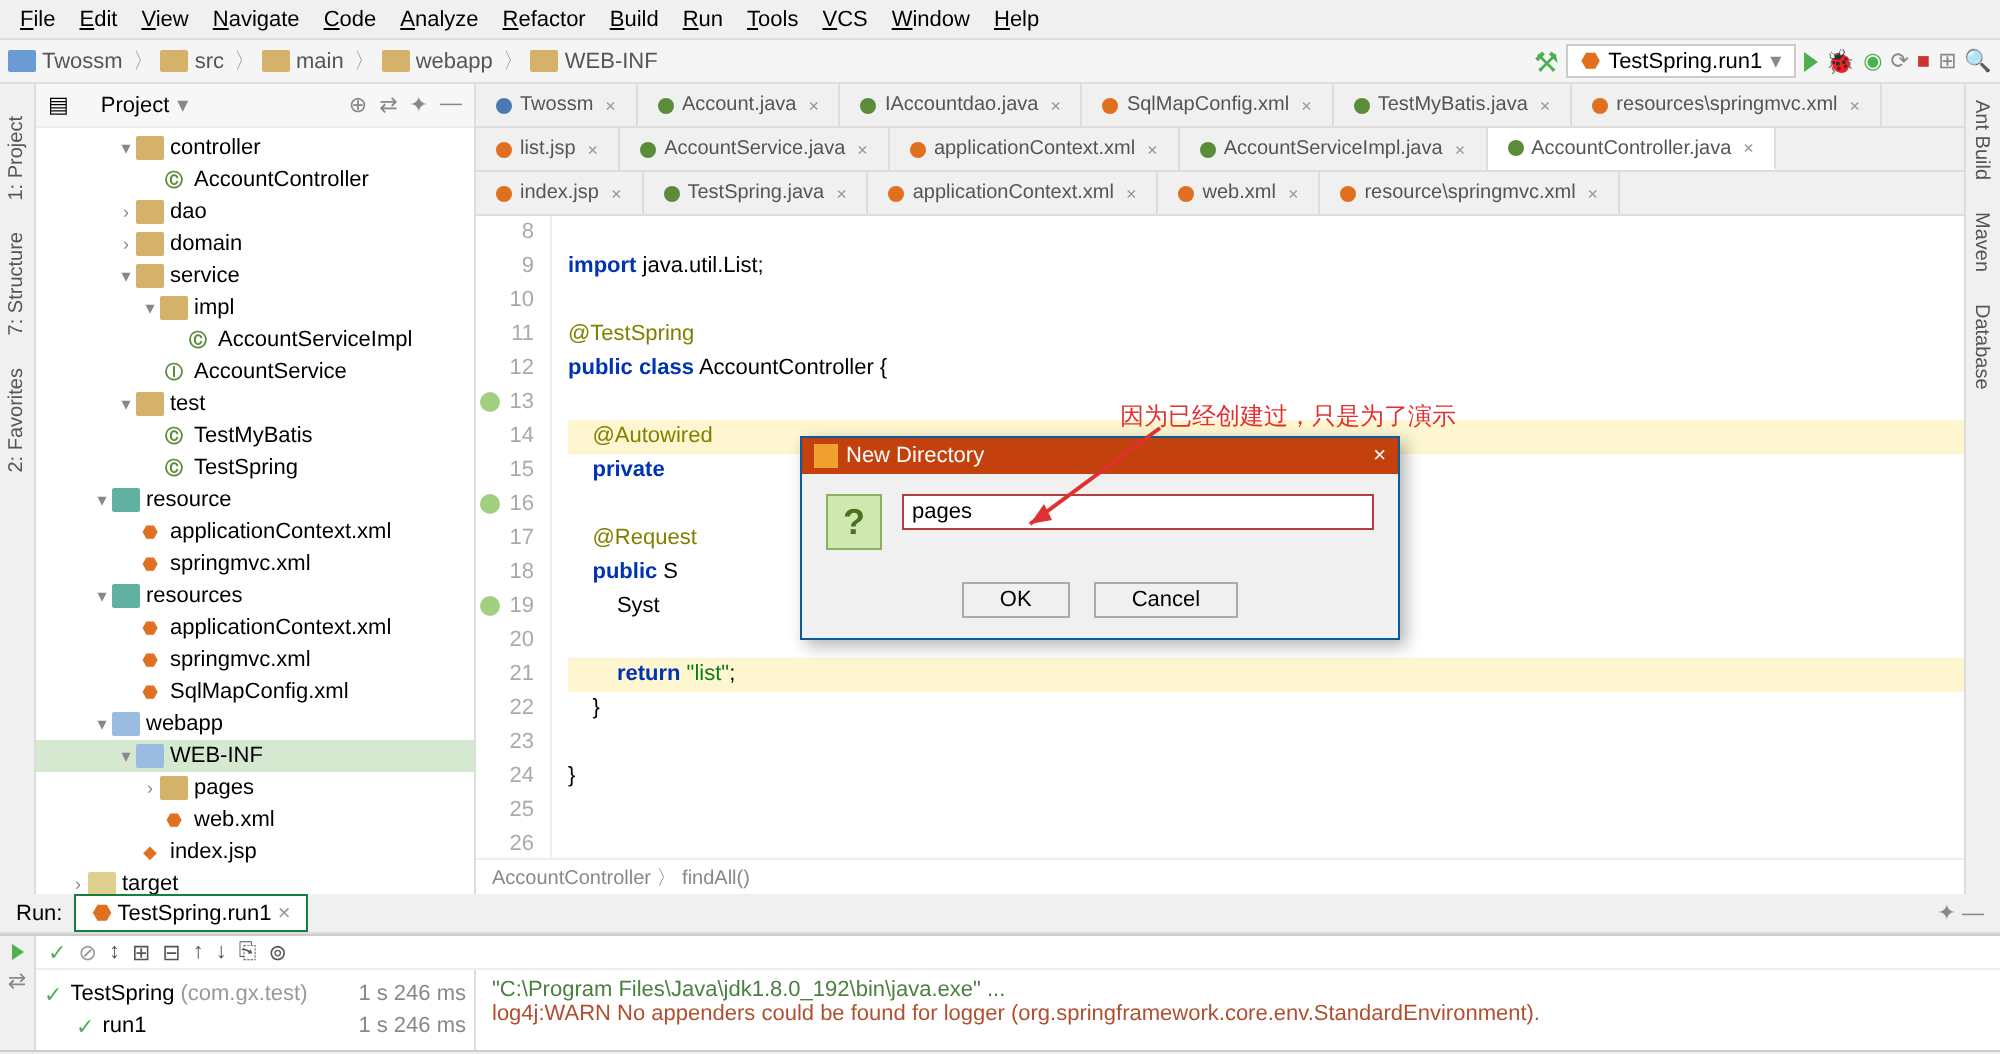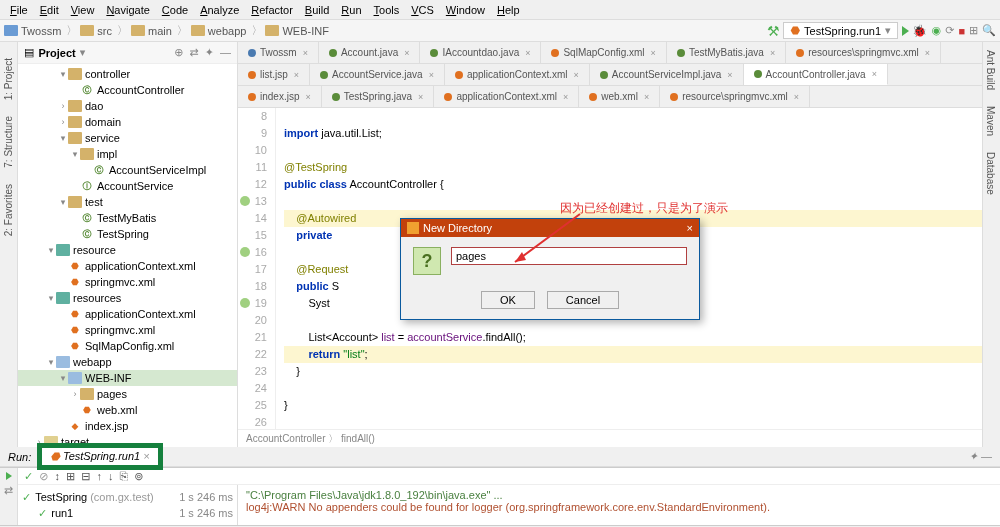--- a/index.html
+++ b/index.html
@@ -15,21 +15,21 @@
 .toolbar-right { margin-left: auto; display: flex; align-items: center; gap: 4px; }
 .run-config { background: #fff; border: 1px solid #ccc; padding: 1px 6px; display: flex; align-items: center; gap: 4px; font-size: 10px; }
 .tri-green { width: 0; height: 0; border-left: 7px solid #4caf50; border-top: 5px solid transparent; border-bottom: 5px solid transparent; display: inline-block; }
 .hammer { color: #4caf50; font-size: 14px; }
 .bug { color: #4caf50; font-size: 12px; }
 .main { display: flex; height: 405px; }
 .sidebar-tabs { width: 18px; background: #f0f0f0; border-right: 1px solid #ddd; display: flex; flex-direction: column; align-items: center; padding-top: 8px; }
 .vtab { writing-mode: vertical-rl; transform: rotate(180deg); font-size: 10px; padding: 8px 1px; color: #555; cursor: default; }
 .project-panel { width: 220px; background: #fff; border-right: 1px solid #ddd; display: flex; flex-direction: column; }
 .project-header { height: 22px; display: flex; align-items: center; padding: 0 6px; border-bottom: 1px solid #eee; background: #f7f7f7; }
-.project-header .title { font-weight: bold; margin-left: 4px; }
+.project-header .title { font-weight: normal; margin-left: 16px; }
 .project-header .tools { margin-left: auto; display: flex; gap: 6px; color: #888; }
 .tree { overflow: auto; flex: 1; padding: 2px 0; }
 .tree-row { display: flex; align-items: center; height: 16px; padding-left: 4px; white-space: nowrap; }
 .tree-row.sel { background: #d5e8d0; }
 .chev { width: 10px; color: #888; font-size: 9px; text-align: center; }
 .ticon { width: 14px; height: 12px; display: inline-flex; align-items: center; justify-content: center; margin-right: 3px; font-size: 9px; }
 .ticon.folder { background: #d4b26a; border-radius: 1px; }
 .ticon.folder.blue { background: #9abce0; }
 .ticon.folder.teal { background: #5fb0a0; }
 .ticon.folder.excl { background: #e0d090; }
@@ -55,22 +55,22 @@
 .code div { height: 17px; line-height: 17px; white-space: pre; }
 .code .hl { background: #fdf6d0; }
 .kw { color: #0033b3; font-weight: bold; }
 .ann { color: #808000; }
 .str { color: #067d17; }
 .cls2 { color: #000; }
 .meth { color: #7a5a00; }
 .id { color: #660e7a; }
 .breadcrumb-bottom { height: 18px; border-top: 1px solid #eee; padding: 2px 8px; color: #888; font-size: 10px; }
 .run-panel { height: 58px; background: #fff; border-top: 1px solid #ccc; display: flex; }
-.run-header { height: 20px; background: #f0f0f0; border-bottom: 1px solid #ddd; display: flex; align-items: center; padding: 0 8px; font-size: 10px; font-style: italic; }
-.run-header .rtab { padding: 2px 8px; border: 5px solid #15803d; background: #fff; margin-left: 6px; }
+.run-header { height: 20px; background: #f0f0f0; border-bottom: 1px solid #ddd; display: flex; align-items: center; padding: 0 8px; font-size: 10px; }
+.run-header .rtab { padding: 2px 8px; border: 1px solid #15803d; background: #fff; margin-left: 6px; }
 .run-body { flex: 1; display: flex; }
 .run-left { width: 220px; border-right: 1px solid #ddd; padding: 4px; font-size: 10px; }
 .run-left .row { display: flex; align-items: center; height: 16px; }
 .check { color: #4caf50; margin-right: 4px; }
 .time { margin-left: auto; color: #888; }
 .run-right { flex: 1; padding: 4px 8px; font-family: Consolas, monospace; font-size: 11px; }
 .run-right .green { color: #4a8040; }
 .run-right .warn { color: #b05030; }
 .test-hdr { height: 18px; border-bottom: 1px solid #eee; display: flex; align-items: center; padding: 0 6px; font-size: 10px; color: #555; gap: 6px; }
 .bottom-toolbar { height: 20px; background: #f0f0f0; border-top: 1px solid #ccc; display: flex; align-items: center; padding: 0 4px; font-size: 10px; }
@@ -332,21 +332,20 @@
           <div><span class="ann">@TestSpring</span></div>
           <div><span class="kw">public class</span> <span class="cls2">AccountController</span> {</div>
           <div></div>
           <div class="hl">    <span class="ann">@Autowired</span></div>
           <div>    <span class="kw">private</span> </div>
           <div></div>
           <div>    <span class="ann">@Request</span></div>
           <div>    <span class="kw">public</span> S</div>
           <div>        Syst                                           <span style="color:#067d17">.."</span>);</div>
           <div></div>
-          <div>        List&lt;Account&gt; <span class="id">list</span> = <span class="id">accountService</span>.findAll();</div>
           <div class="hl">        <span class="kw">return</span> <span class="str">"list"</span>;</div>
           <div>    }</div>
           <div></div>
           <div>}</div>
         </div>
     </div>
     <div class="breadcrumb-bottom">AccountController 〉 findAll()</div>
   </div>
 </div>
 

